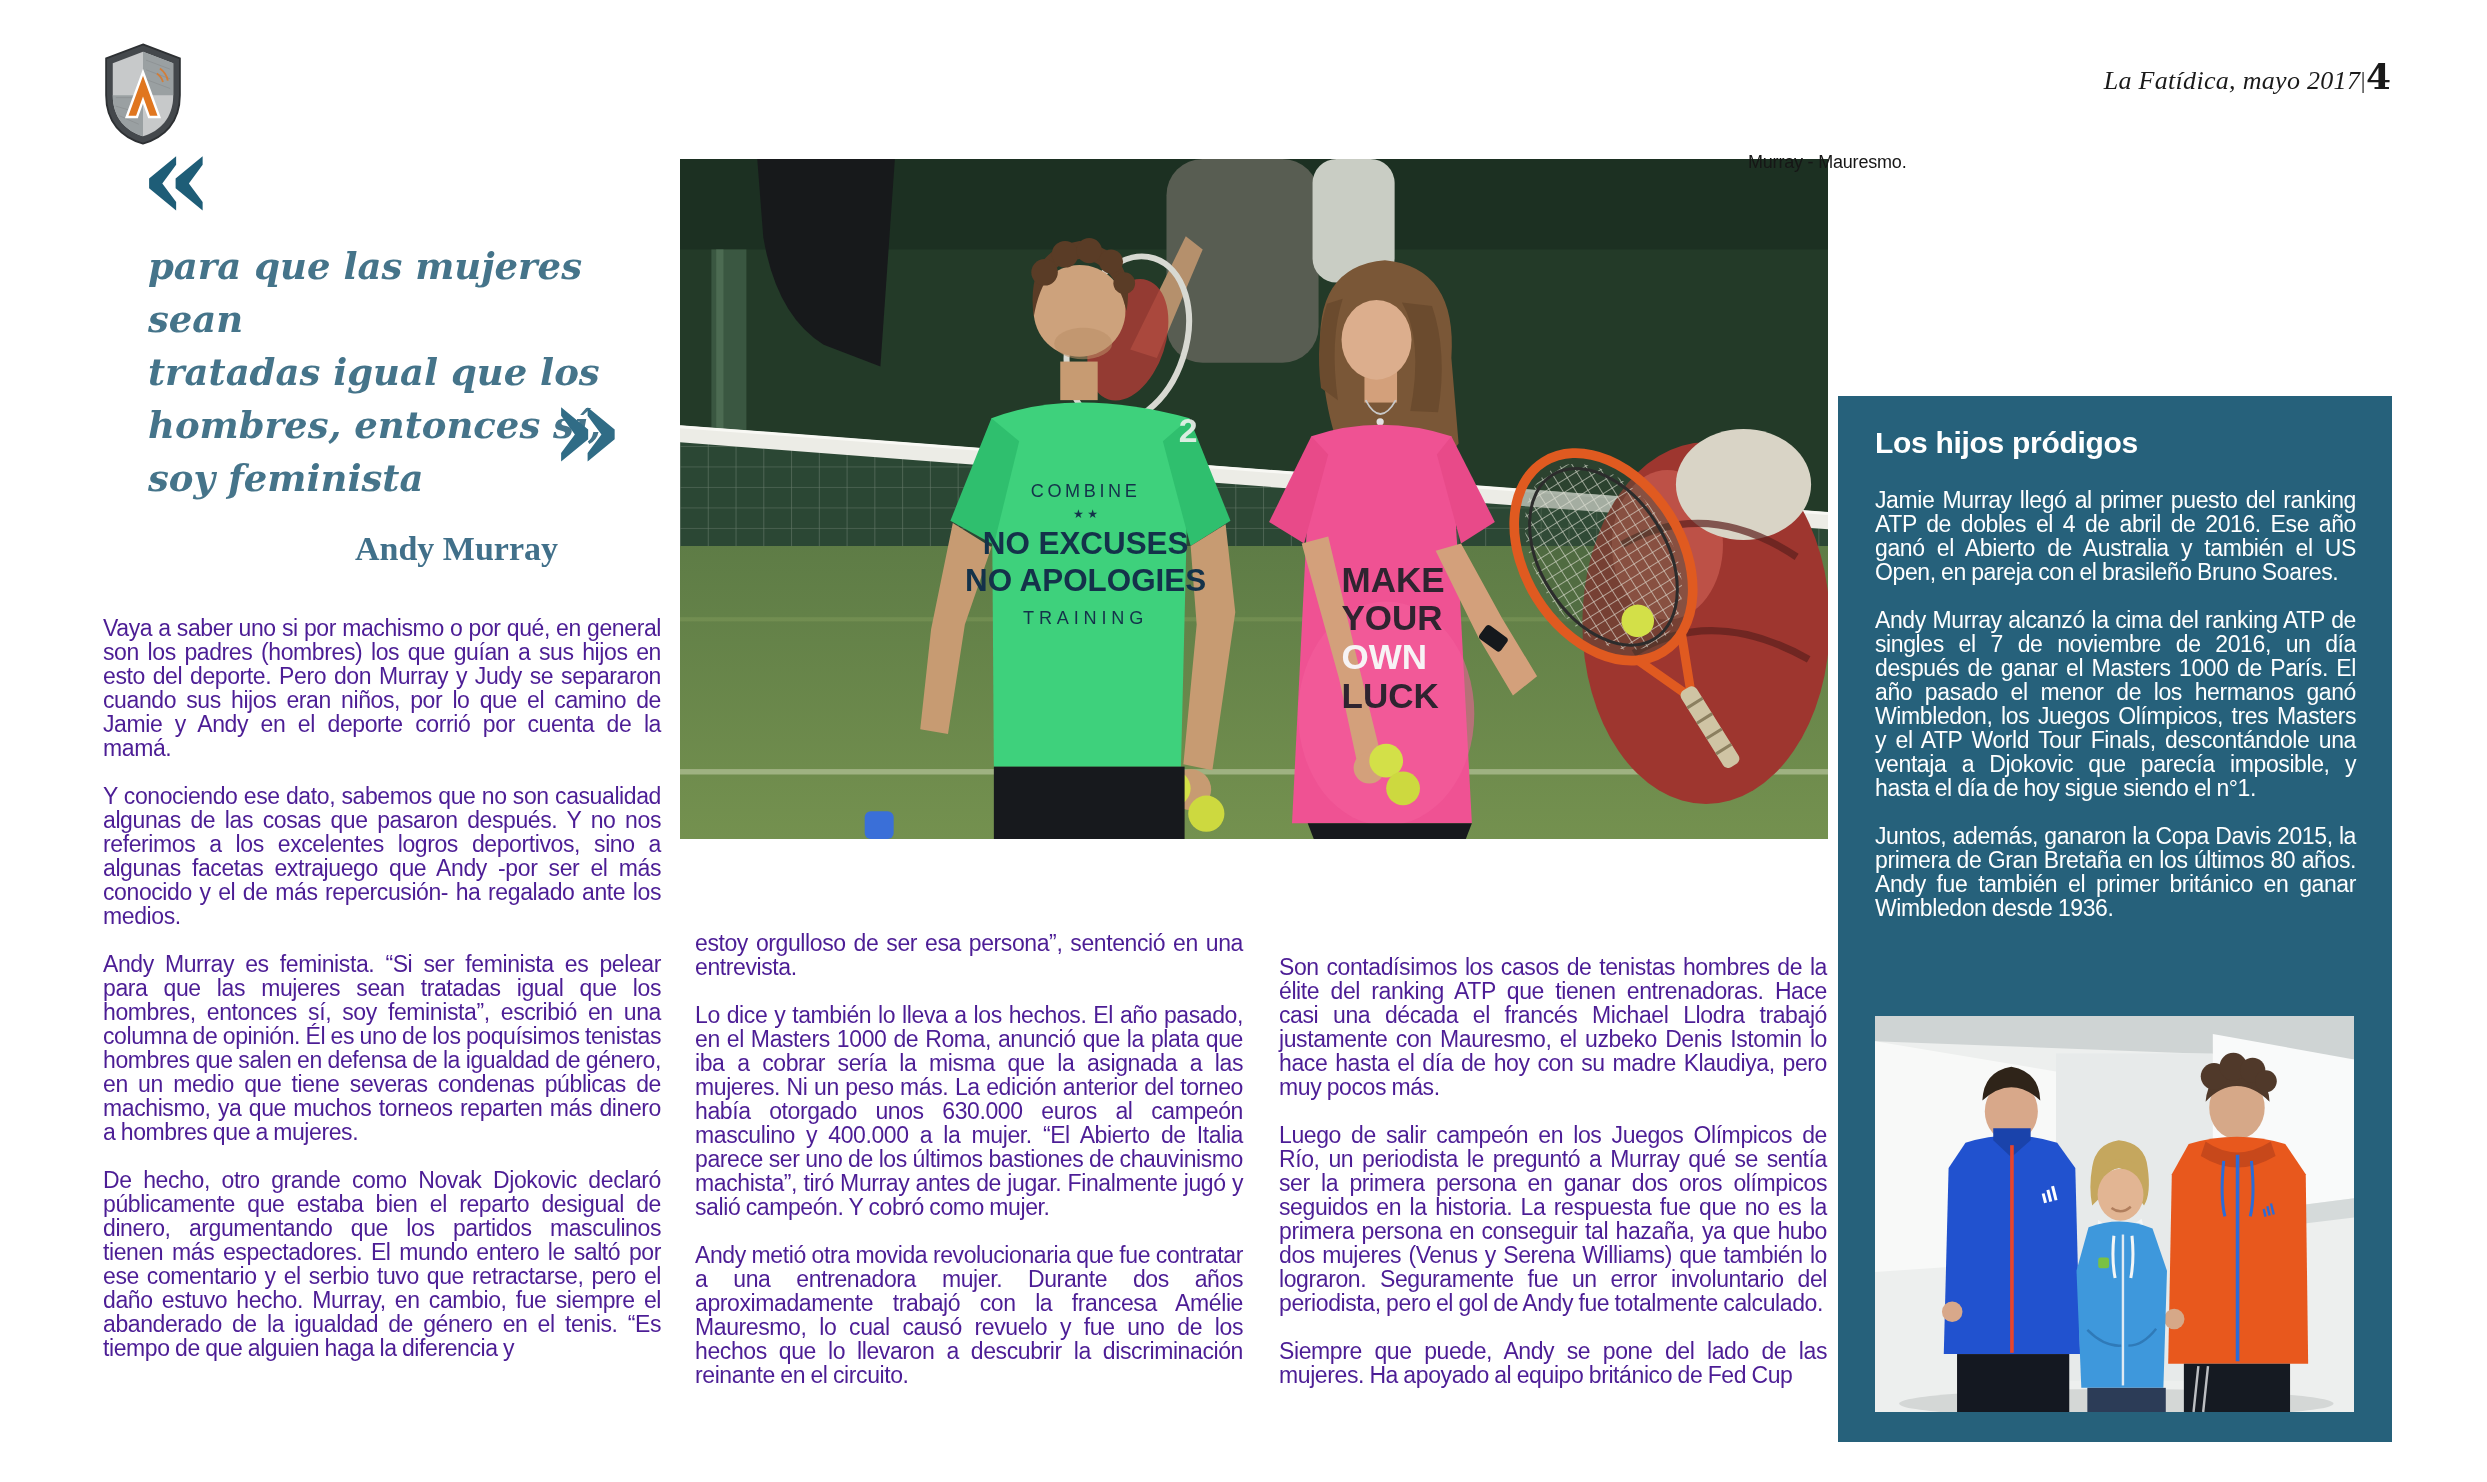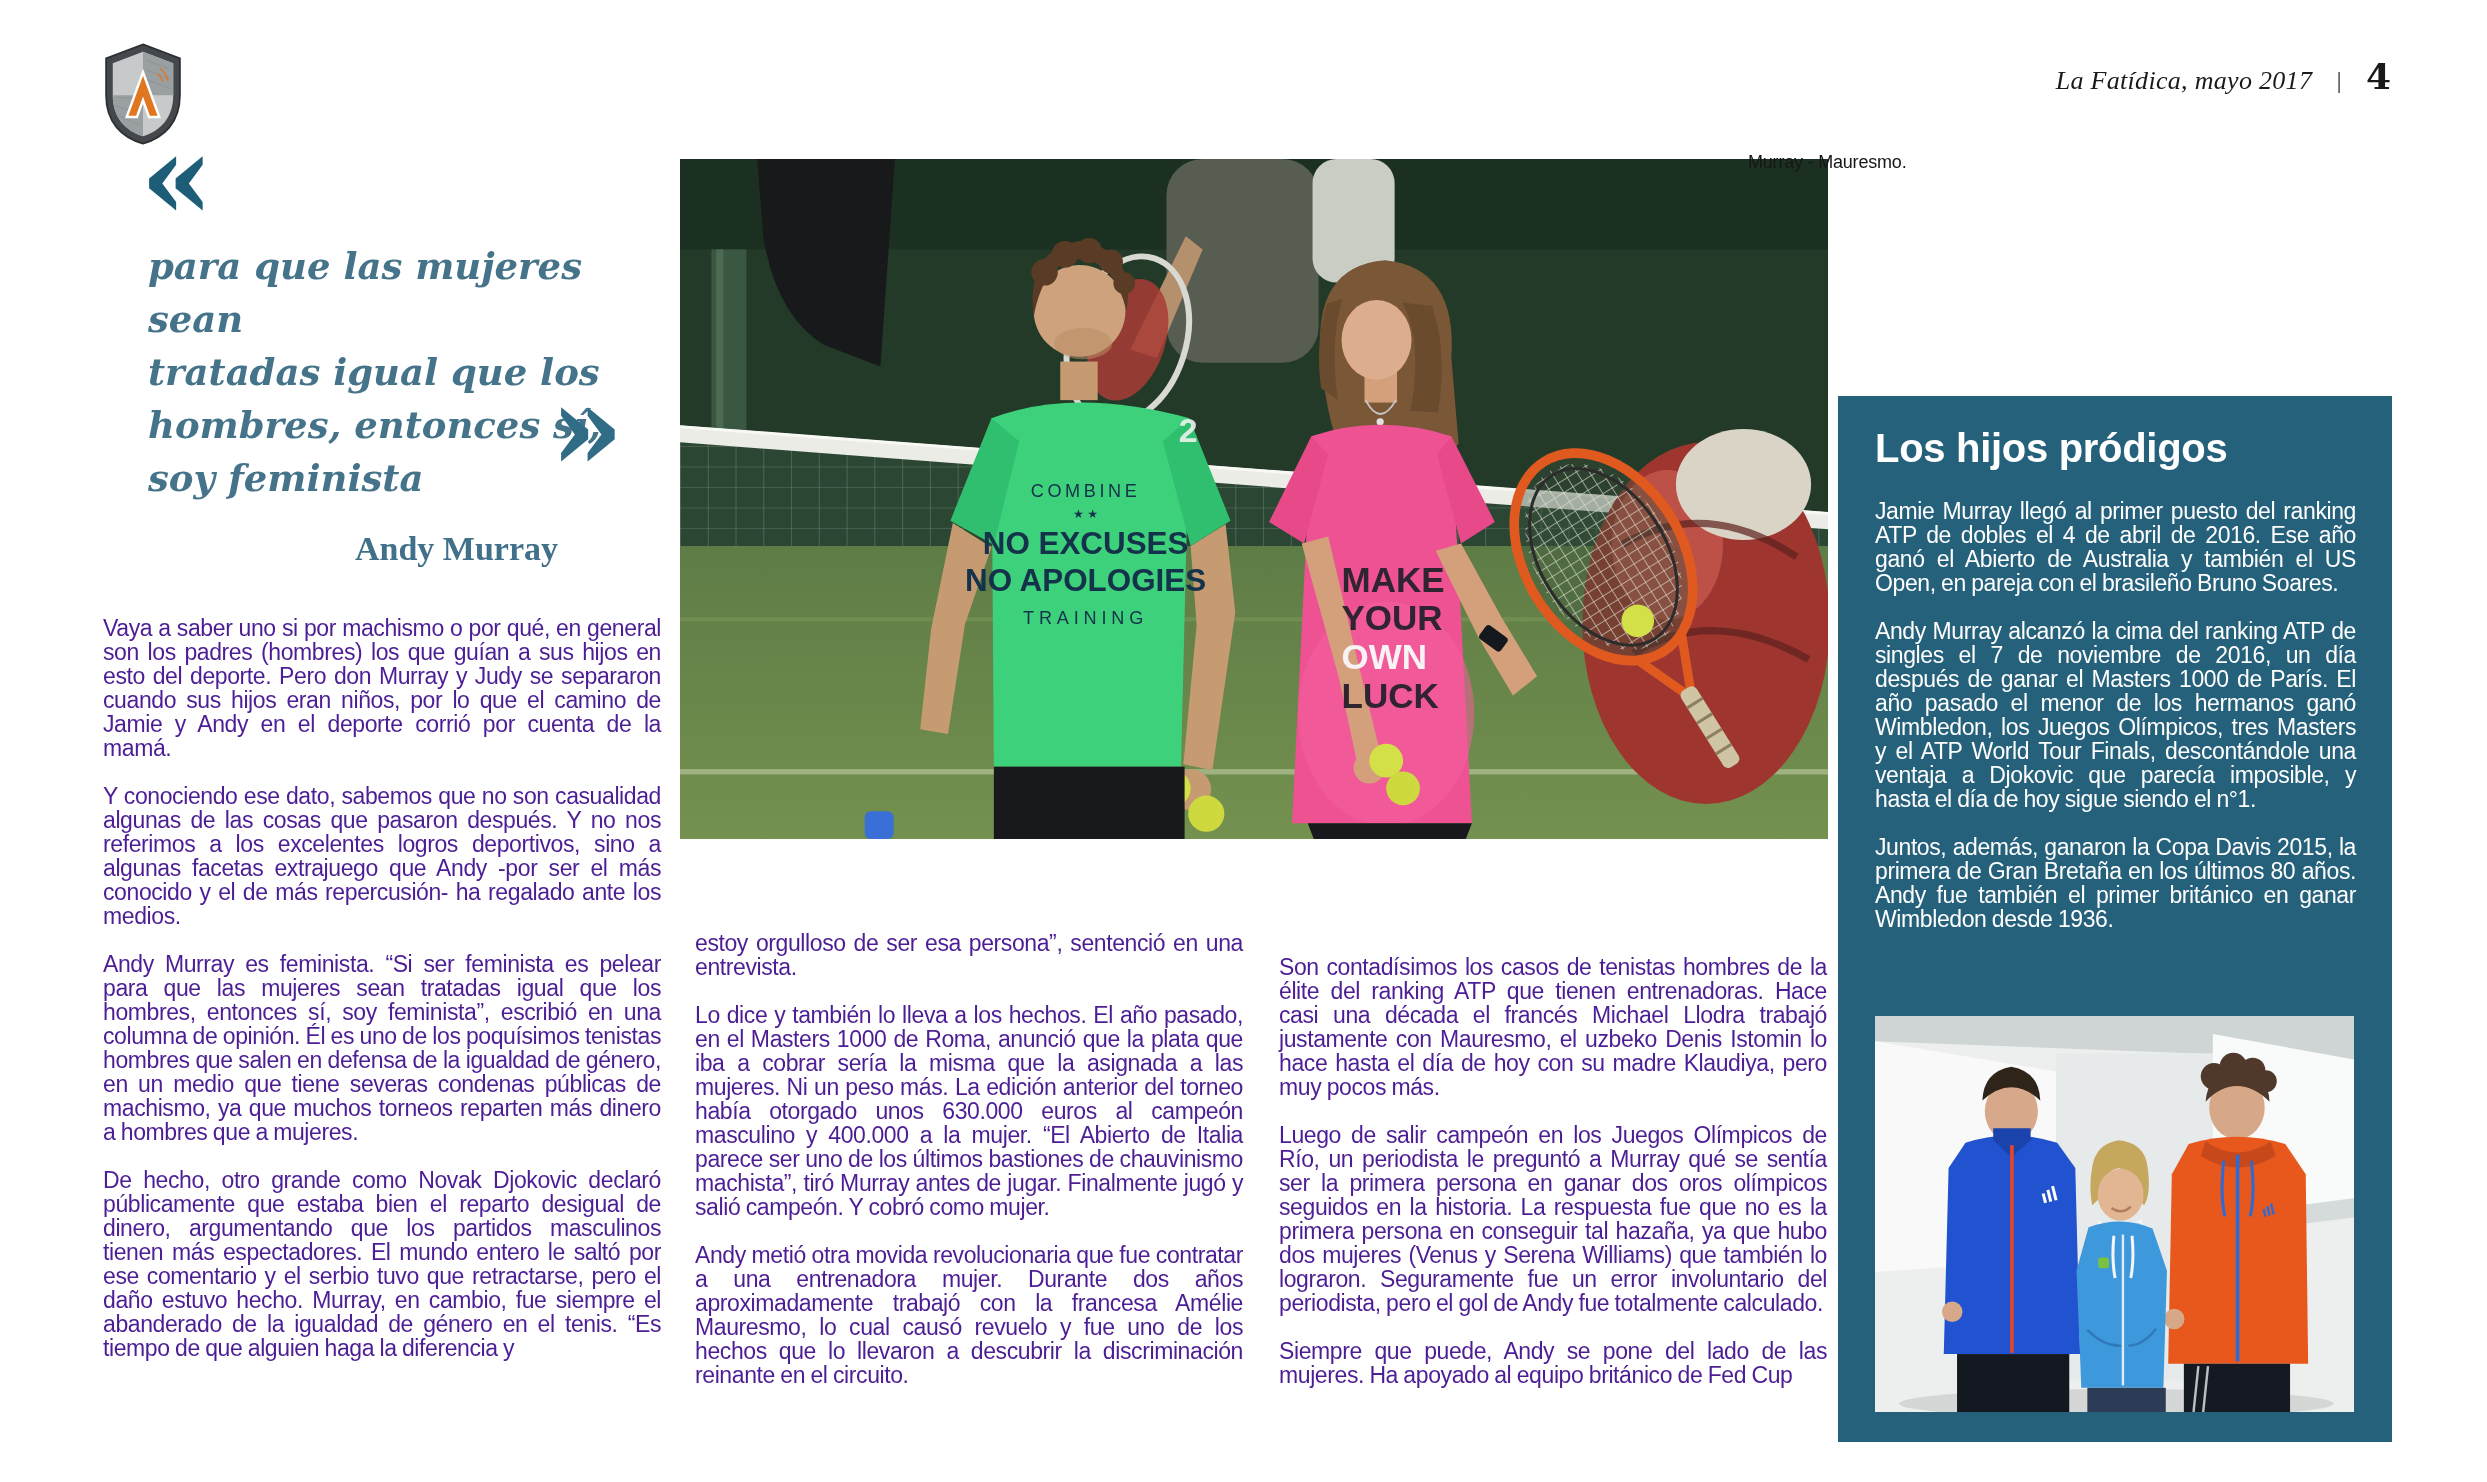--- a/index.html
+++ b/index.html
@@ -1,20 +1,20 @@
 <!DOCTYPE html>
 <html lang="es" style="font-size:9.6px"><head>
 <meta charset="utf-8">
 <style>
   html,body{margin:0;padding:0;width:2487px;height:1482px;overflow:hidden;background:#ffffff;}
   body{font-family:"Liberation Sans",sans-serif;position:relative;}
   .page{position:absolute;inset:0;background:#ffffff;}
 
   
-  .masthead{position:absolute;top:55px;right:96px;display:flex;align-items:baseline;gap:24px;color:#1a1a1a;}
+  .masthead{position:absolute;top:55px;right:96px;display:flex;align-items:baseline;gap:0;color:#1a1a1a;}
   .masthead .mtitle{font-family:"Liberation Serif",serif;font-style:italic;font-size:26px;letter-spacing:0.3px;}
   .masthead .msep{font-size:22px;color:#6b6b6b;font-weight:300;transform:translateY(-1.2px);}
   .masthead .mnum{font-family:"DejaVu Serif",serif;font-weight:700;font-size:36px;}
   .logo{position:absolute;left:100px;top:42px;width:86px;height:104px;}
 
   
   .qmark{font-family:"DejaVu Serif",serif;font-weight:700;line-height:1;position:absolute;}
   .qopen{left:140px;top:118px;font-size:118px;color:#1e5d77;}
   .qclose{left:550px;top:369px;font-size:118px;color:#306c86;}
   .quote{position:absolute;left:148px;top:240px;width:507px;font-family:"DejaVu Serif",serif;
@@ -30,21 +30,21 @@
   #col-mid2{left:1279px;top:931px;width:548px;margin-top:24px;}
 
   
   .photo-main{position:absolute;left:680px;top:159px;width:1148px;height:680px;}
   .caption{position:absolute;left:1748px;top:152px;font-size:18px;color:#161616;letter-spacing:-0.2px;}
   svg{display:block;width:100%;height:100%;}
 
   
   .sidebar{position:absolute;left:1838px;top:396px;width:554px;height:1046px;background:#26617b;}
   .sidebar-inner{position:absolute;left:37px;right:36px;top:30px;color:#ffffff;}
-  .sidebar-title{margin:0 0 28px 0;font-size:40px;font-weight:700;letter-spacing:-0.3px;}
+  .sidebar-title{margin:0 0 28px 0;font-size:30px;font-weight:700;letter-spacing:-0.3px;}
   .sidebar-inner p{margin:12px 0 24px 0;font-size:23px;line-height:24px;text-align:justify;letter-spacing:-0.4px;word-spacing:-0.6px;}
   .photo-side{position:absolute;left:37px;top:620px;width:479px;height:396px;background:#edefee;}
 </style>
 </head>
 <body>
 
 <div class="page">
 
   <div class="logo">
     <svg viewBox="0 0 142 172">

